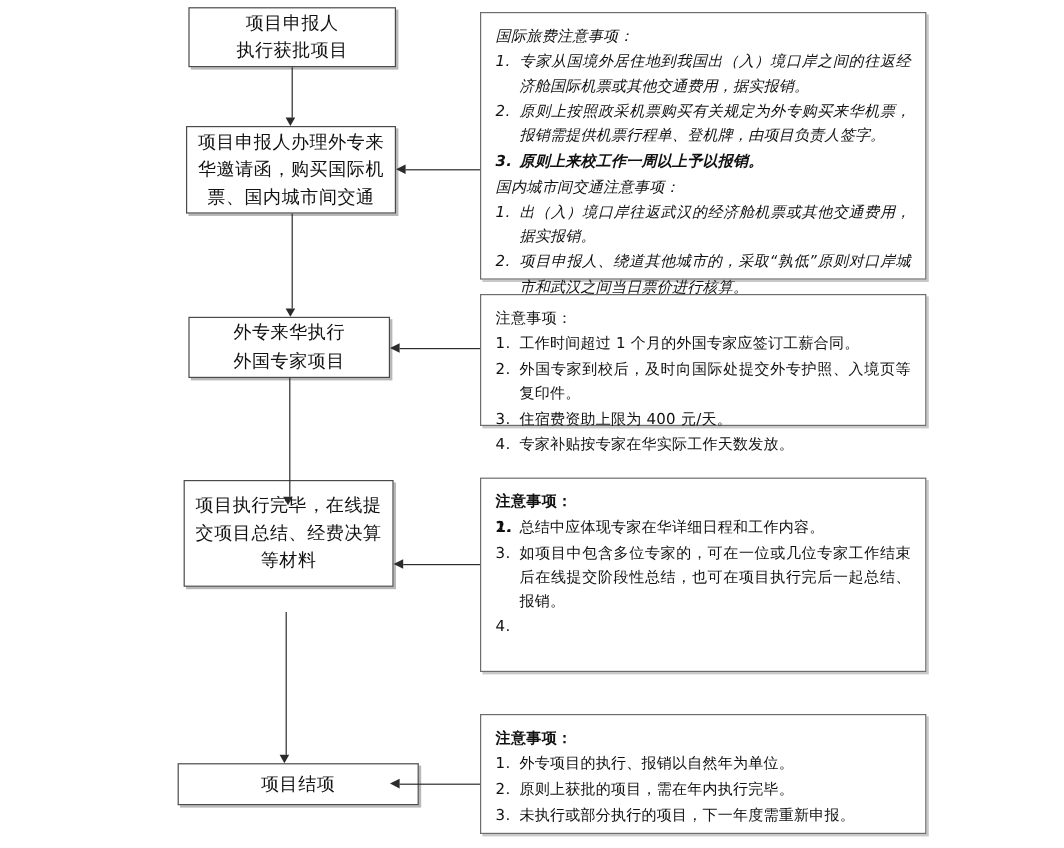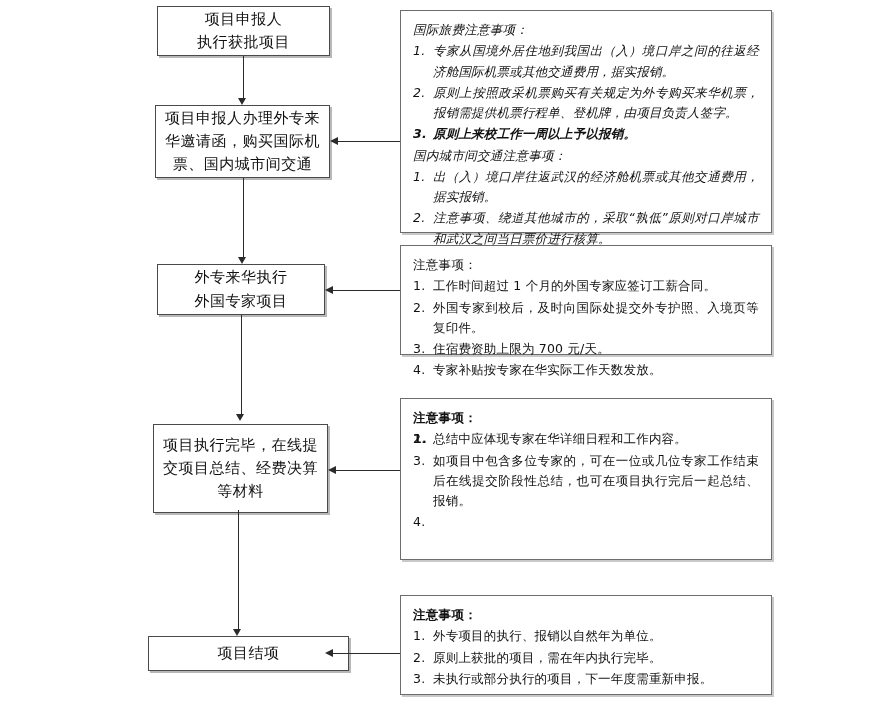--- a/index.html
+++ b/index.html
@@ -117,21 +117,21 @@
     <span class="txt">项目申报人办理外专来
 华邀请函，购买国际机
 票、国内城市间交通</span>
   </div>
 
   <div class="flow-box" style="left:157px; top:264px; width:168px; height:51px;">
     <span class="txt">外专来华执行
 外国专家项目</span>
   </div>
 
-  <div class="flow-box" style="left:153px; top:424px; width:175px; height:89px;">
+  <div class="flow-box" style="left:153px; top:400px; width:175px; height:89px;">
     <span class="txt">项目执行完毕，在线提
 交项目总结、经费决算
 等材料</span>
   </div>
 
   <div class="flow-box" style="left:148px; top:636px; width:201px; height:35px;">
     <span class="txt">项目结项</span>
   </div>
 
   <div class="vline" style="left:243px; top:56px; height:42px;"></div>
@@ -161,30 +161,30 @@
   <div class="note-panel" style="left:400px; top:10px; width:372px; height:223px;font-style:italic;">
       <div class="note-title">国际旅费注意事项：</div>
       <ul class="note-list">
         <li class=""><span class="num">1.</span><span>专家从国境外居住地到我国出（入）境口岸之间的往返经济舱国际机票或其他交通费用，据实报销。</span></li>
         <li class=""><span class="num">2.</span><span>原则上按照政采机票购买有关规定为外专购买来华机票，报销需提供机票行程单、登机牌，由项目负责人签字。</span></li>
         <li class="bold"><span class="num">3.</span><span>原则上来校工作一周以上予以报销。</span></li>
       </ul>
       <div class="note-title">国内城市间交通注意事项：</div>
       <ul class="note-list">
         <li class=""><span class="num">1.</span><span>出（入）境口岸往返武汉的经济舱机票或其他交通费用，据实报销。</span></li>
-        <li class=""><span class="num">2.</span><span>注意事项、绕道其他城市的，采取“孰低”原则对口岸城市和武汉之间当日票价进行核算。</span></li>
+        <li class=""><span class="num">2.</span><span>项目申报人、绕道其他城市的，采取“孰低”原则对口岸城市和武汉之间当日票价进行核算。</span></li>
       </ul>
     </div>
 
   <div class="note-panel" style="left:400px; top:245px; width:372px; height:110px;">
       <div class="note-title">注意事项：</div>
       <ul class="note-list">
         <li class=""><span class="num">1.</span><span>工作时间超过 1 个月的外国专家应签订工薪合同。</span></li>
         <li class=""><span class="num">2.</span><span>外国专家到校后，及时向国际处提交外专护照、入境页等复印件。</span></li>
-        <li class=""><span class="num">3.</span><span>住宿费资助上限为 700 元/天。</span></li>
+        <li class=""><span class="num">3.</span><span>住宿费资助上限为 400 元/天。</span></li>
         <li class=""><span class="num">4.</span><span>专家补贴按专家在华实际工作天数发放。</span></li>
       </ul>
     </div>
 
   <div class="note-panel" style="left:400px; top:398px; width:372px; height:162px;">
       <div class="note-title bold">注意事项：</div>
       <ul class="note-list">
         <li class="bold"><span class="num">1.</span></li>
         <li class=""><span class="num">2.</span><span>总结中应体现专家在华详细日程和工作内容。</span></li>
         <li class=""><span class="num">3.</span><span>如项目中包含多位专家的，可在一位或几位专家工作结束后在线提交阶段性总结，也可在项目执行完后一起总结、报销。</span></li>

